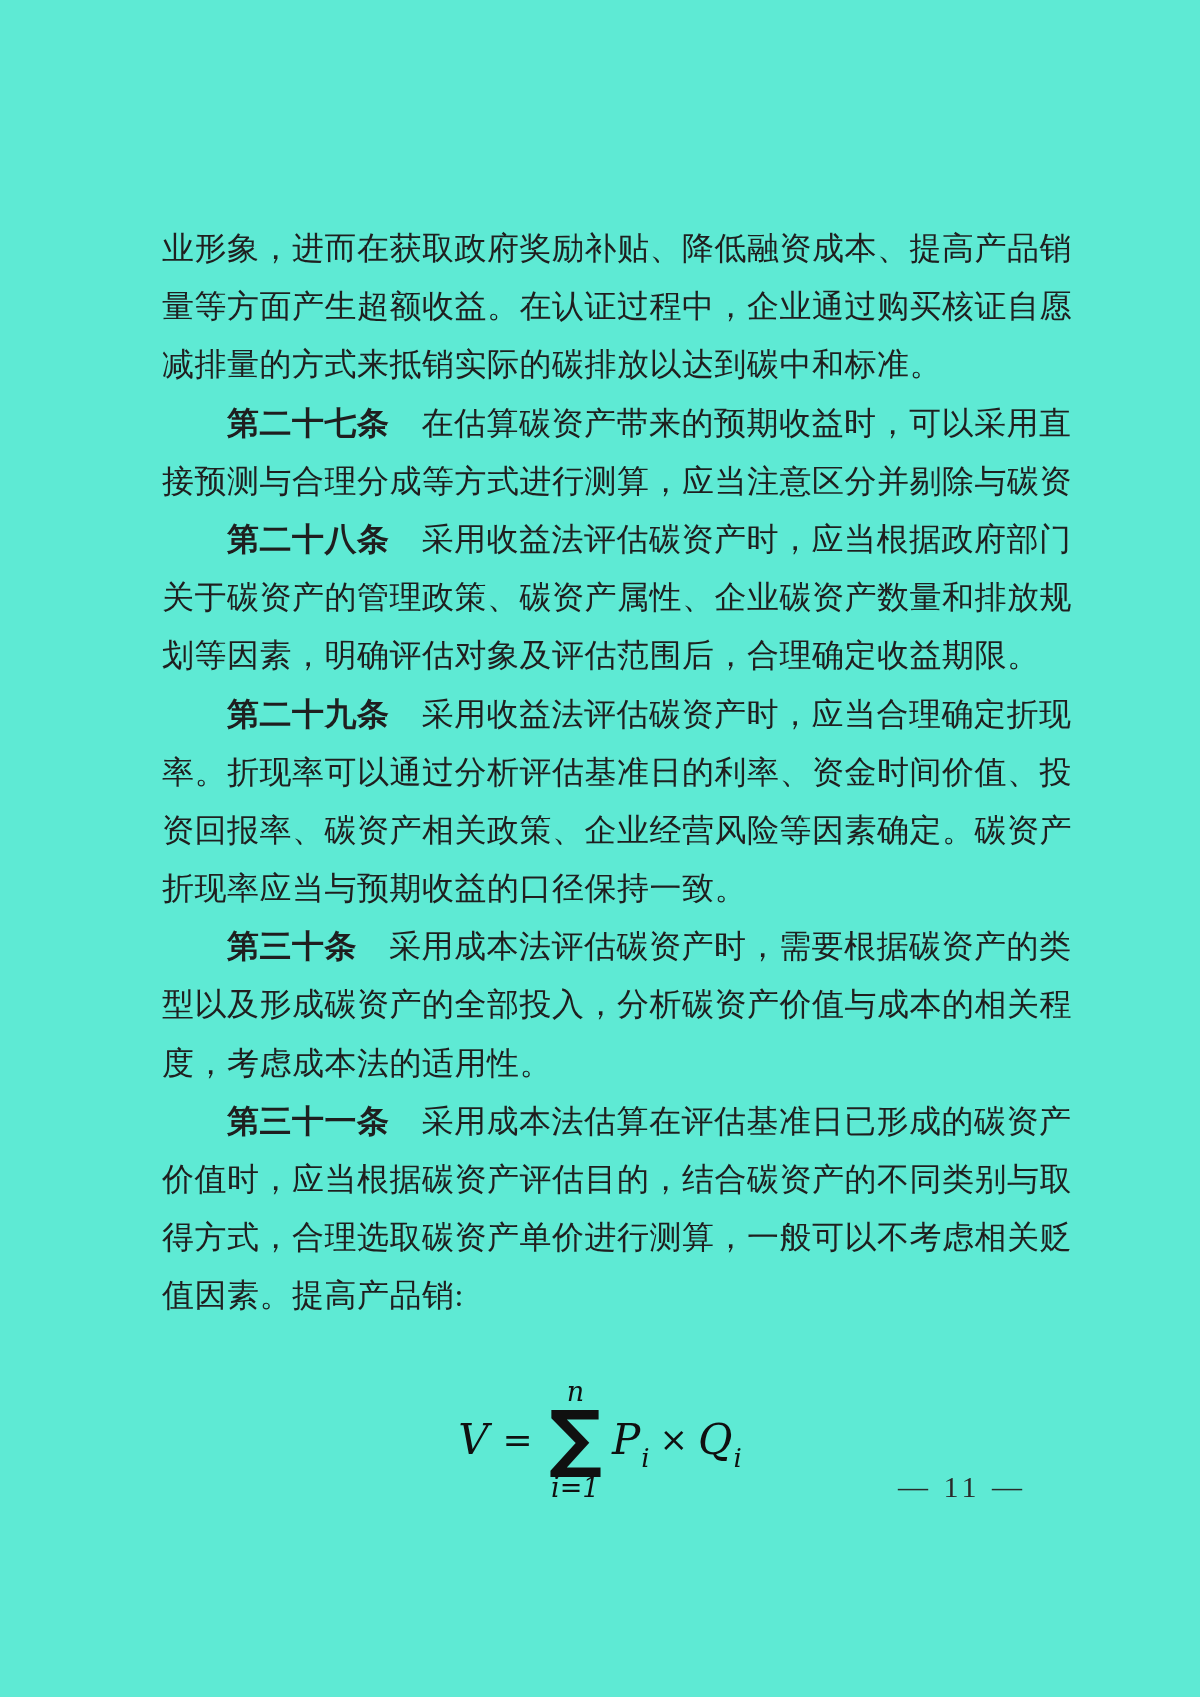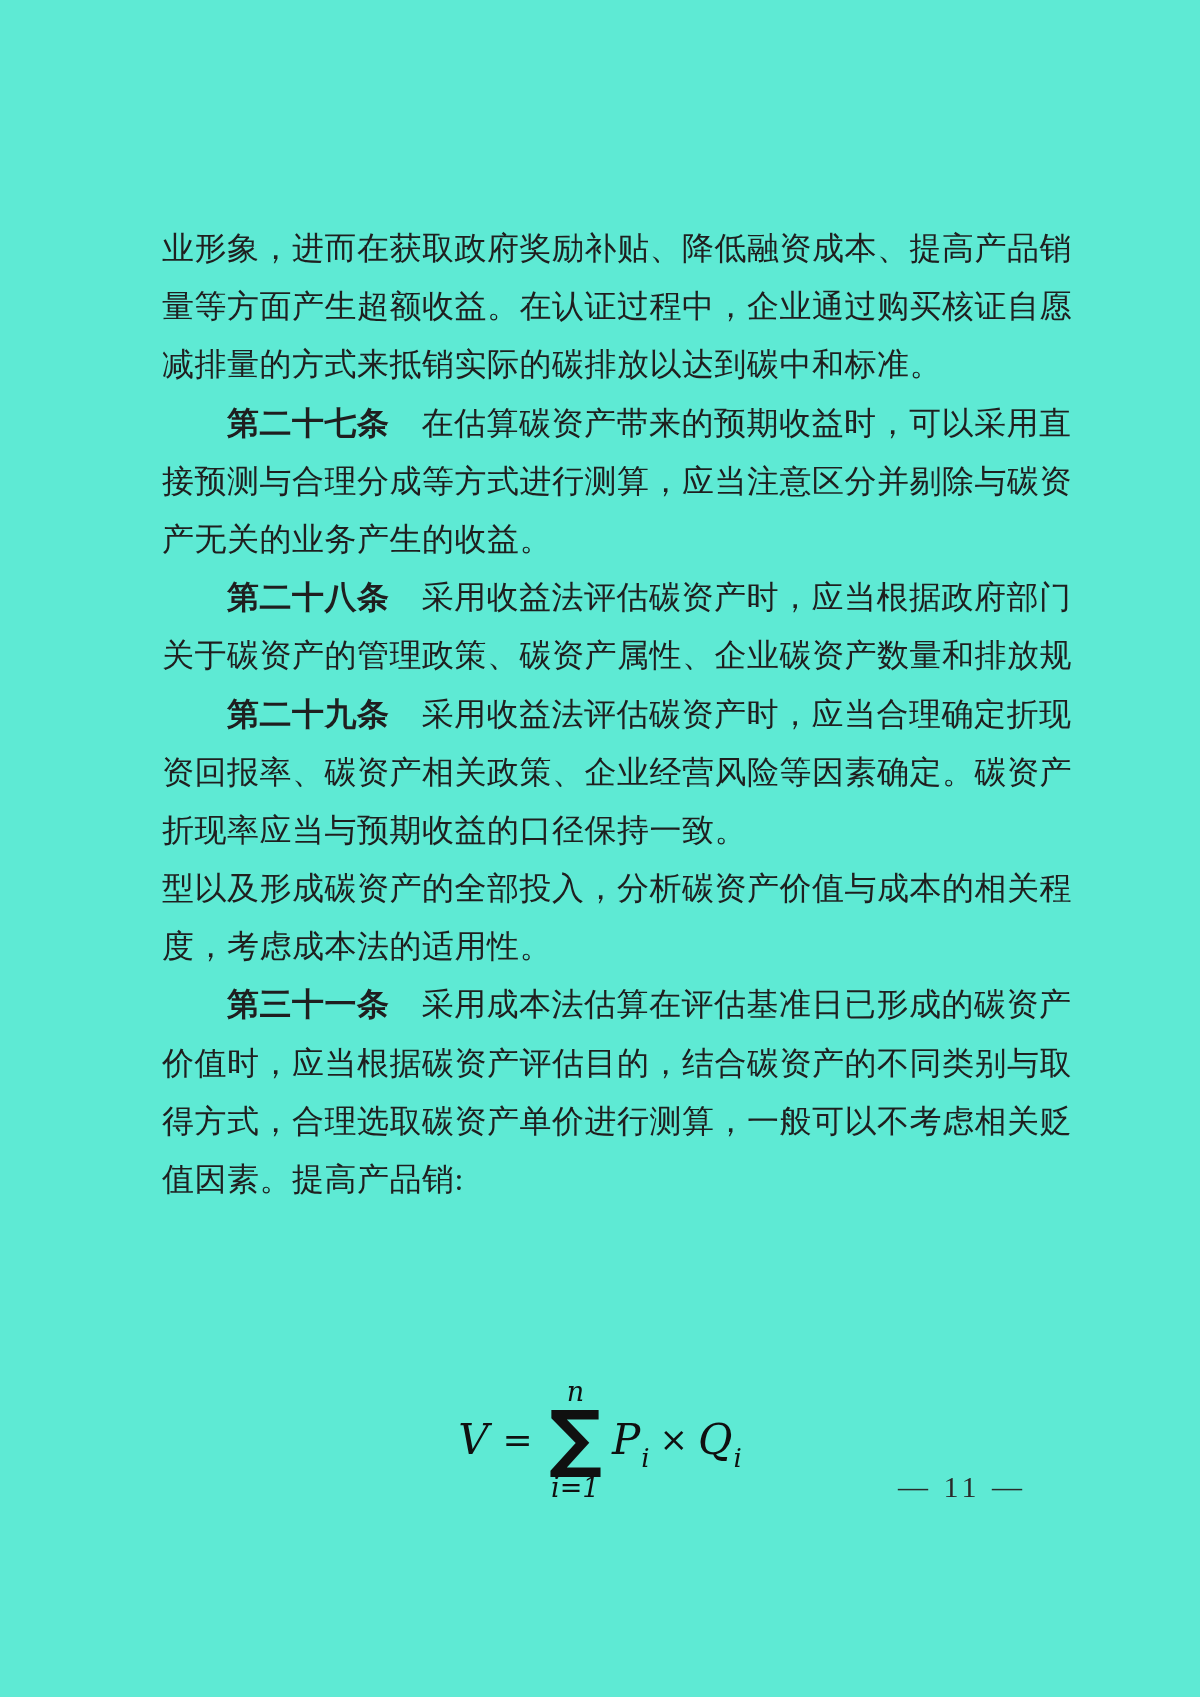--- a/index.html
+++ b/index.html
@@ -122,26 +122,28 @@
 <body>
 
 <div class="page">
 
   <div class="text-block" id="text-block">
       <div class="line"><span>业形象，进而在获取政府奖励补贴、降低融资成本、提高产品销</span></div>
       <div class="line"><span>量等方面产生超额收益。在认证过程中，企业通过购买核证自愿</span></div>
       <div class="line"><span>减排量的方式来抵销实际的碳排放以达到碳中和标准。</span></div>
       <div class="line"><span class="indent"></span><span class="heading">第二十七条</span><span>在估算碳资产带来的预期收益时，可以采用直</span></div>
       <div class="line"><span>接预测与合理分成等方式进行测算，应当注意区分并剔除与碳资</span></div>
-      <div class="line"><span>产无关的业务产生的收益。</span></div>
       <div class="line"><span class="indent"></span><span class="heading">第二十八条</span><span>采用收益法评估碳资产时，应当根据政府部门</span></div>
       <div class="line"><span>关于碳资产的管理政策、碳资产属性、企业碳资产数量和排放规</span></div>
+      <div class="line"><span>划等因素，明确评估对象及评估范围后，合理确定收益期限。</span></div>
       <div class="line"><span class="indent"></span><span class="heading">第二十九条</span><span>采用收益法评估碳资产时，应当合理确定折现</span></div>
+      <div class="line"><span>率。折现率可以通过分析评估基准日的利率、资金时间价值、投</span></div>
       <div class="line"><span>资回报率、碳资产相关政策、企业经营风险等因素确定。碳资产</span></div>
       <div class="line"><span>折现率应当与预期收益的口径保持一致。</span></div>
+      <div class="line"><span class="indent"></span><span class="heading">第三十条</span><span>采用成本法评估碳资产时，需要根据碳资产的类</span></div>
       <div class="line"><span>型以及形成碳资产的全部投入，分析碳资产价值与成本的相关程</span></div>
       <div class="line"><span>度，考虑成本法的适用性。</span></div>
       <div class="line"><span class="indent"></span><span class="heading">第三十一条</span><span>采用成本法估算在评估基准日已形成的碳资产</span></div>
       <div class="line"><span>价值时，应当根据碳资产评估目的，结合碳资产的不同类别与取</span></div>
       <div class="line"><span>得方式，合理选取碳资产单价进行测算，一般可以不考虑相关贬</span></div>
       <div class="line"><span>值因素。提高产品销:</span></div>
     </div>
 
   <div class="formula">
     <span class="f-var f-italic">V</span>

